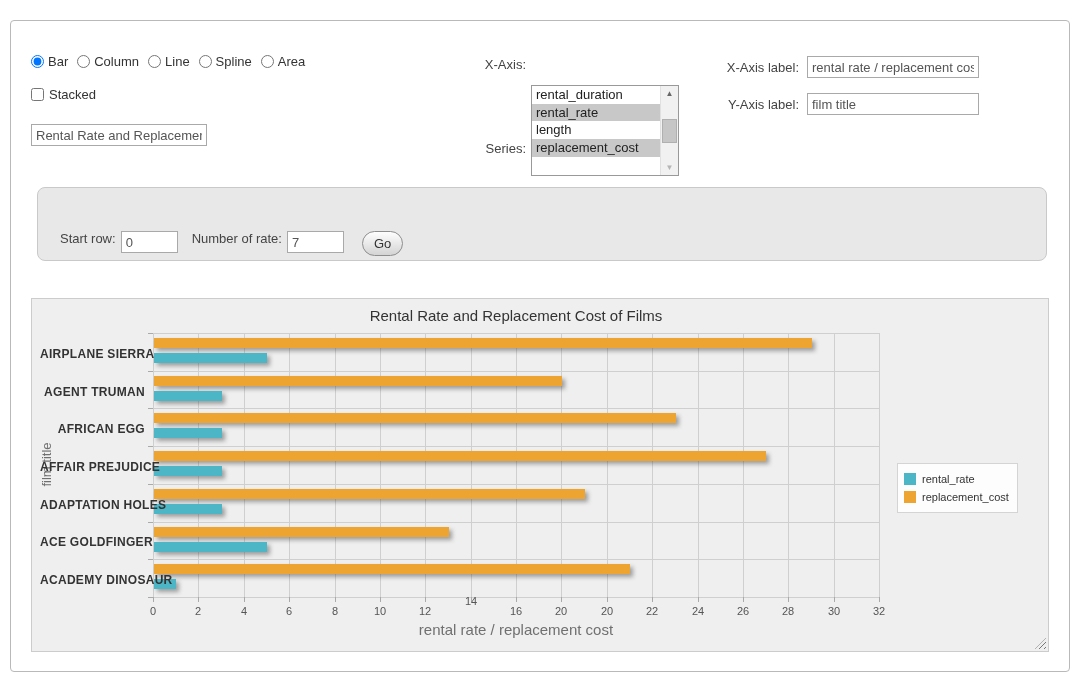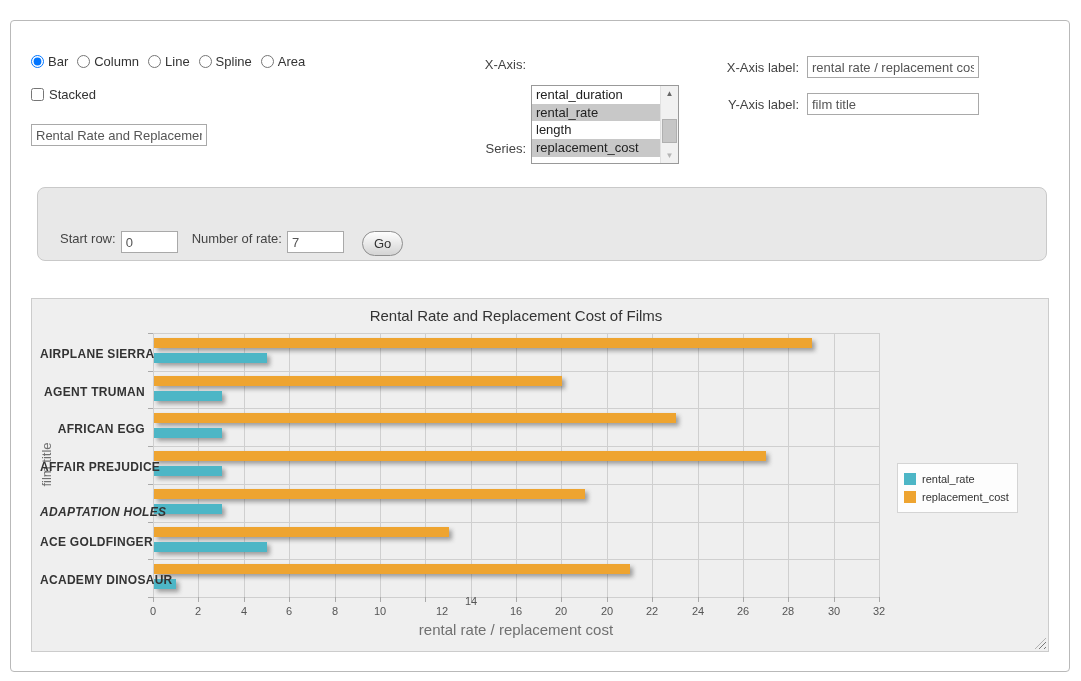--- a/index.html
+++ b/index.html
@@ -11,21 +11,21 @@
   .radio-item input{margin:0 4px 0 0;}
   .check-row{position:absolute;left:20px;top:66px;display:flex;align-items:center;font-size:13px;color:#333;}
   .check-row input{margin:0 5px 0 0;}
   input[type=text]{border:1px solid #a9a9a9;height:22px;box-sizing:border-box;font-size:13px;color:#555;padding:0 4px;font-family:"Liberation Sans",sans-serif;background:#fff;}
   .title-input{position:absolute;left:20px;top:103px;width:176px;}
   .field-label{font-size:13px;color:#444;}
   .xaxis-row{position:absolute;left:450px;top:36px;display:flex;align-items:center;}
   .xaxis-row .field-label{display:inline-block;width:65px;text-align:right;margin-right:5px;}
   .xaxis-select{width:154px;height:23px;font-size:13px;color:#333;border:1px solid #a9a9a9;background:#fff;font-family:"Liberation Sans",sans-serif;}
   .series-label{position:absolute;left:450px;top:120px;width:65px;text-align:right;}
-  .listbox{position:absolute;left:520px;top:64px;width:148px;height:79px;background:#fff;border:1px solid #999;box-sizing:border-box;overflow:hidden;}
+  .listbox{position:absolute;left:520px;top:64px;width:148px;height:91px;background:#fff;border:1px solid #999;box-sizing:border-box;overflow:hidden;}
   .list-item{height:17.7px;line-height:17.7px;padding-left:4px;font-size:13px;color:#222;width:calc(100% - 17px);box-sizing:border-box;white-space:nowrap;}
   .list-item.selected{background:#c8c8c8;}
   .lb-scrollbar{position:absolute;right:0;top:0;bottom:0;width:17px;background:#f1f1f1;border-left:1px solid #e0e0e0;}
   .lb-btn{position:absolute;left:0;width:17px;height:15px;font-size:8px;text-align:center;line-height:15px;color:#666;background:#f1f1f1;}
   .lb-btn.up{top:0;}
   .lb-btn.down{bottom:0;color:#b5b5b5;}
   .lb-thumb{position:absolute;left:1px;right:1px;top:33px;height:22px;background:#c6c6c6;border:1px solid #b0b0b0;}
   .axis-field-row{position:absolute;left:680px;display:flex;align-items:center;}
   .axis-field-row .field-label{display:inline-block;width:108px;text-align:right;margin-right:8px;}
   .axis-field-row input{width:172px;}
@@ -186,21 +186,21 @@
       <div class="xtick-label" style="left: 151px; top: 306px;">2</div>
       <div class="xtick" style="left: 212px; top: 298px;"></div>
       <div class="xtick-label" style="left: 197px; top: 306px;">4</div>
       <div class="xtick" style="left: 257px; top: 298px;"></div>
       <div class="xtick-label" style="left: 242px; top: 306px;">6</div>
       <div class="xtick" style="left: 303px; top: 298px;"></div>
       <div class="xtick-label" style="left: 288px; top: 306px;">8</div>
       <div class="xtick" style="left: 348px; top: 298px;"></div>
       <div class="xtick-label" style="left: 333px; top: 306px;">10</div>
       <div class="xtick" style="left: 393px; top: 298px;"></div>
-      <div class="xtick-label" style="left: 395px; top: 306px; text-align: center;">12</div>
+      <div class="xtick-label" style="left: 378px; top: 306px; text-align: center;">12</div>
       <div class="xtick" style="left: 439px; top: 298px;"></div>
       <div class="xtick-label" style="left: 424px; top: 296px;">14</div>
       <div class="xtick" style="left: 484px; top: 298px;"></div>
       <div class="xtick-label" style="left: 469px; top: 306px;">16</div>
       <div class="xtick" style="left: 529px; top: 298px;"></div>
       <div class="xtick-label" style="left: 514px; top: 306px;">20</div>
       <div class="xtick" style="left: 575px; top: 298px;"></div>
       <div class="xtick-label" style="left: 560px; top: 306px;">20</div>
       <div class="xtick" style="left: 620px; top: 298px;"></div>
       <div class="xtick-label" style="left: 605px; top: 306px;">22</div>
@@ -219,17 +219,17 @@
       <div class="ytick" style="left: 116px; top: 109px;"></div>
       <div class="ytick" style="left: 116px; top: 147px;"></div>
       <div class="ytick" style="left: 116px; top: 185px;"></div>
       <div class="ytick" style="left: 116px; top: 223px;"></div>
       <div class="ytick" style="left: 116px; top: 260px;"></div>
       <div class="ytick" style="left: 116px; top: 298px;"></div>
       <div class="cat-label" style="top: 48px;">AIRPLANE SIERRA</div>
       <div class="cat-label" style="top: 86px;">AGENT TRUMAN</div>
       <div class="cat-label" style="top: 123px;">AFRICAN EGG</div>
       <div class="cat-label" style="top: 161px;">AFFAIR PREJUDICE</div>
-      <div class="cat-label" style="top: 206px; font-style: italic;">ADAPTATION HOLES</div>
+      <div class="cat-label" style="top: 199px;">ADAPTATION HOLES</div>
       <div class="cat-label" style="top: 236px;">ACE GOLDFINGER</div>
       <div class="cat-label" style="top: 274px;">ACADEMY DINOSAUR</div>
     </div>
 </div>
 
 </body></html>

